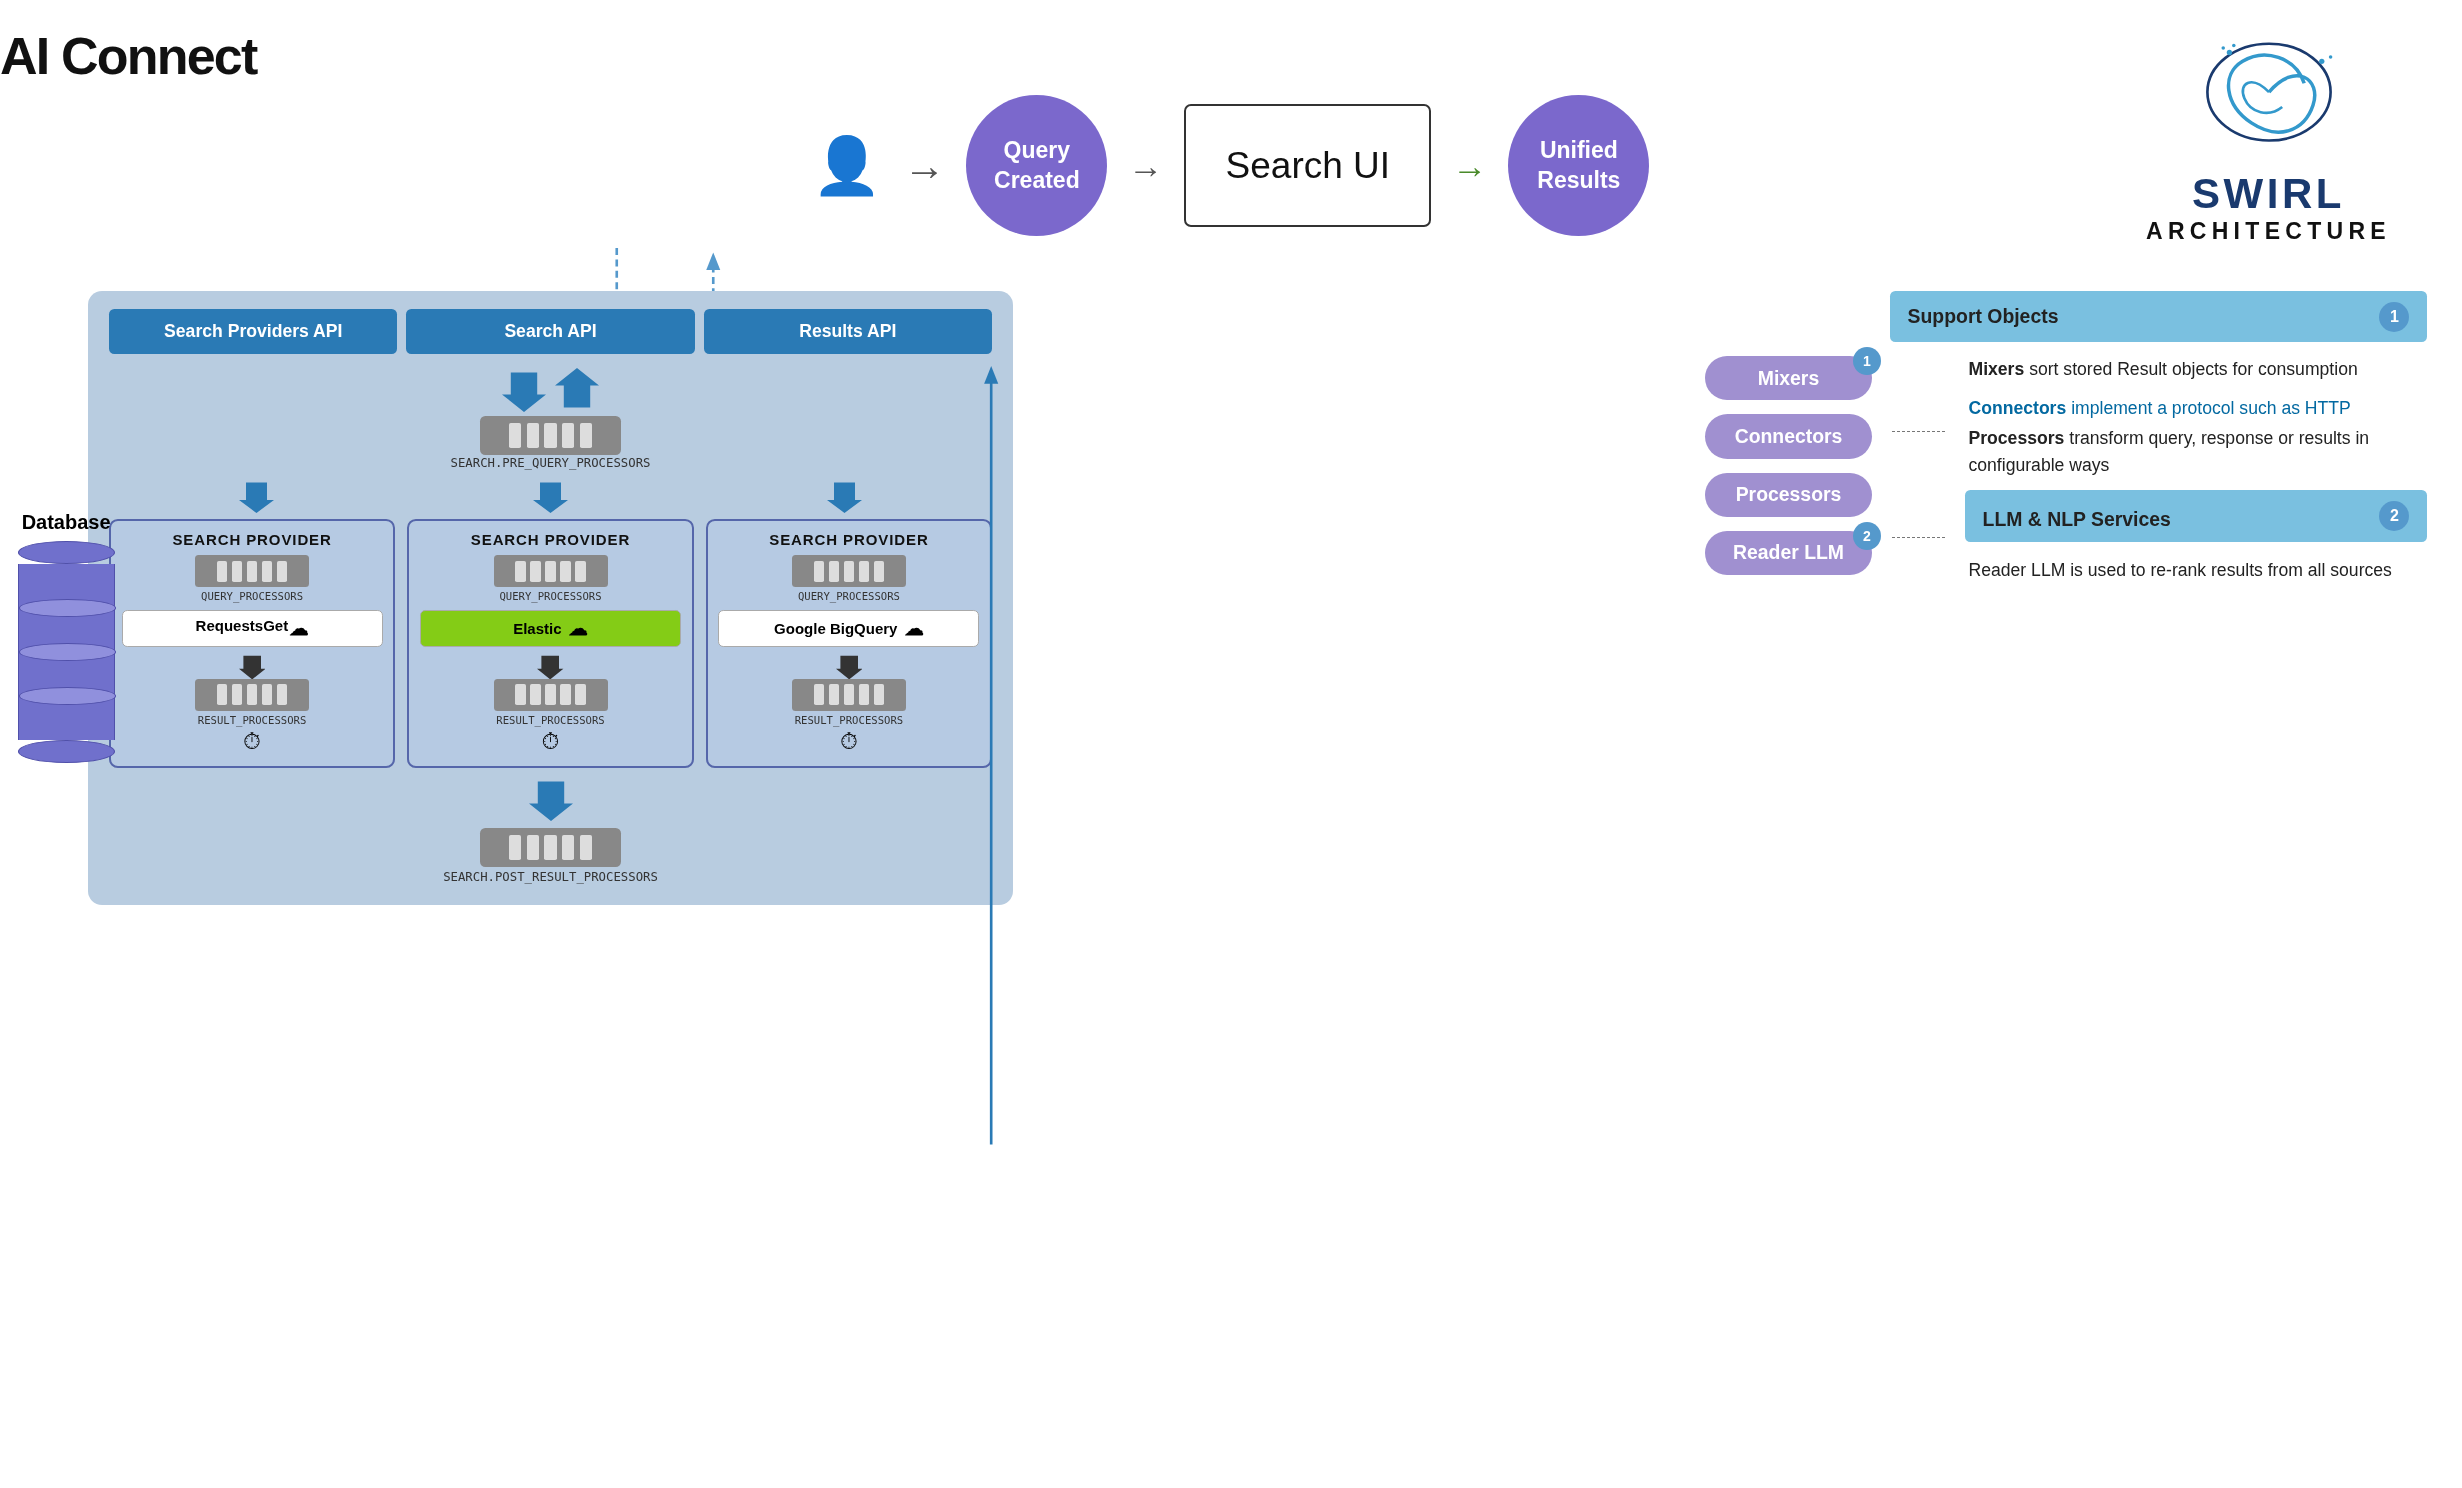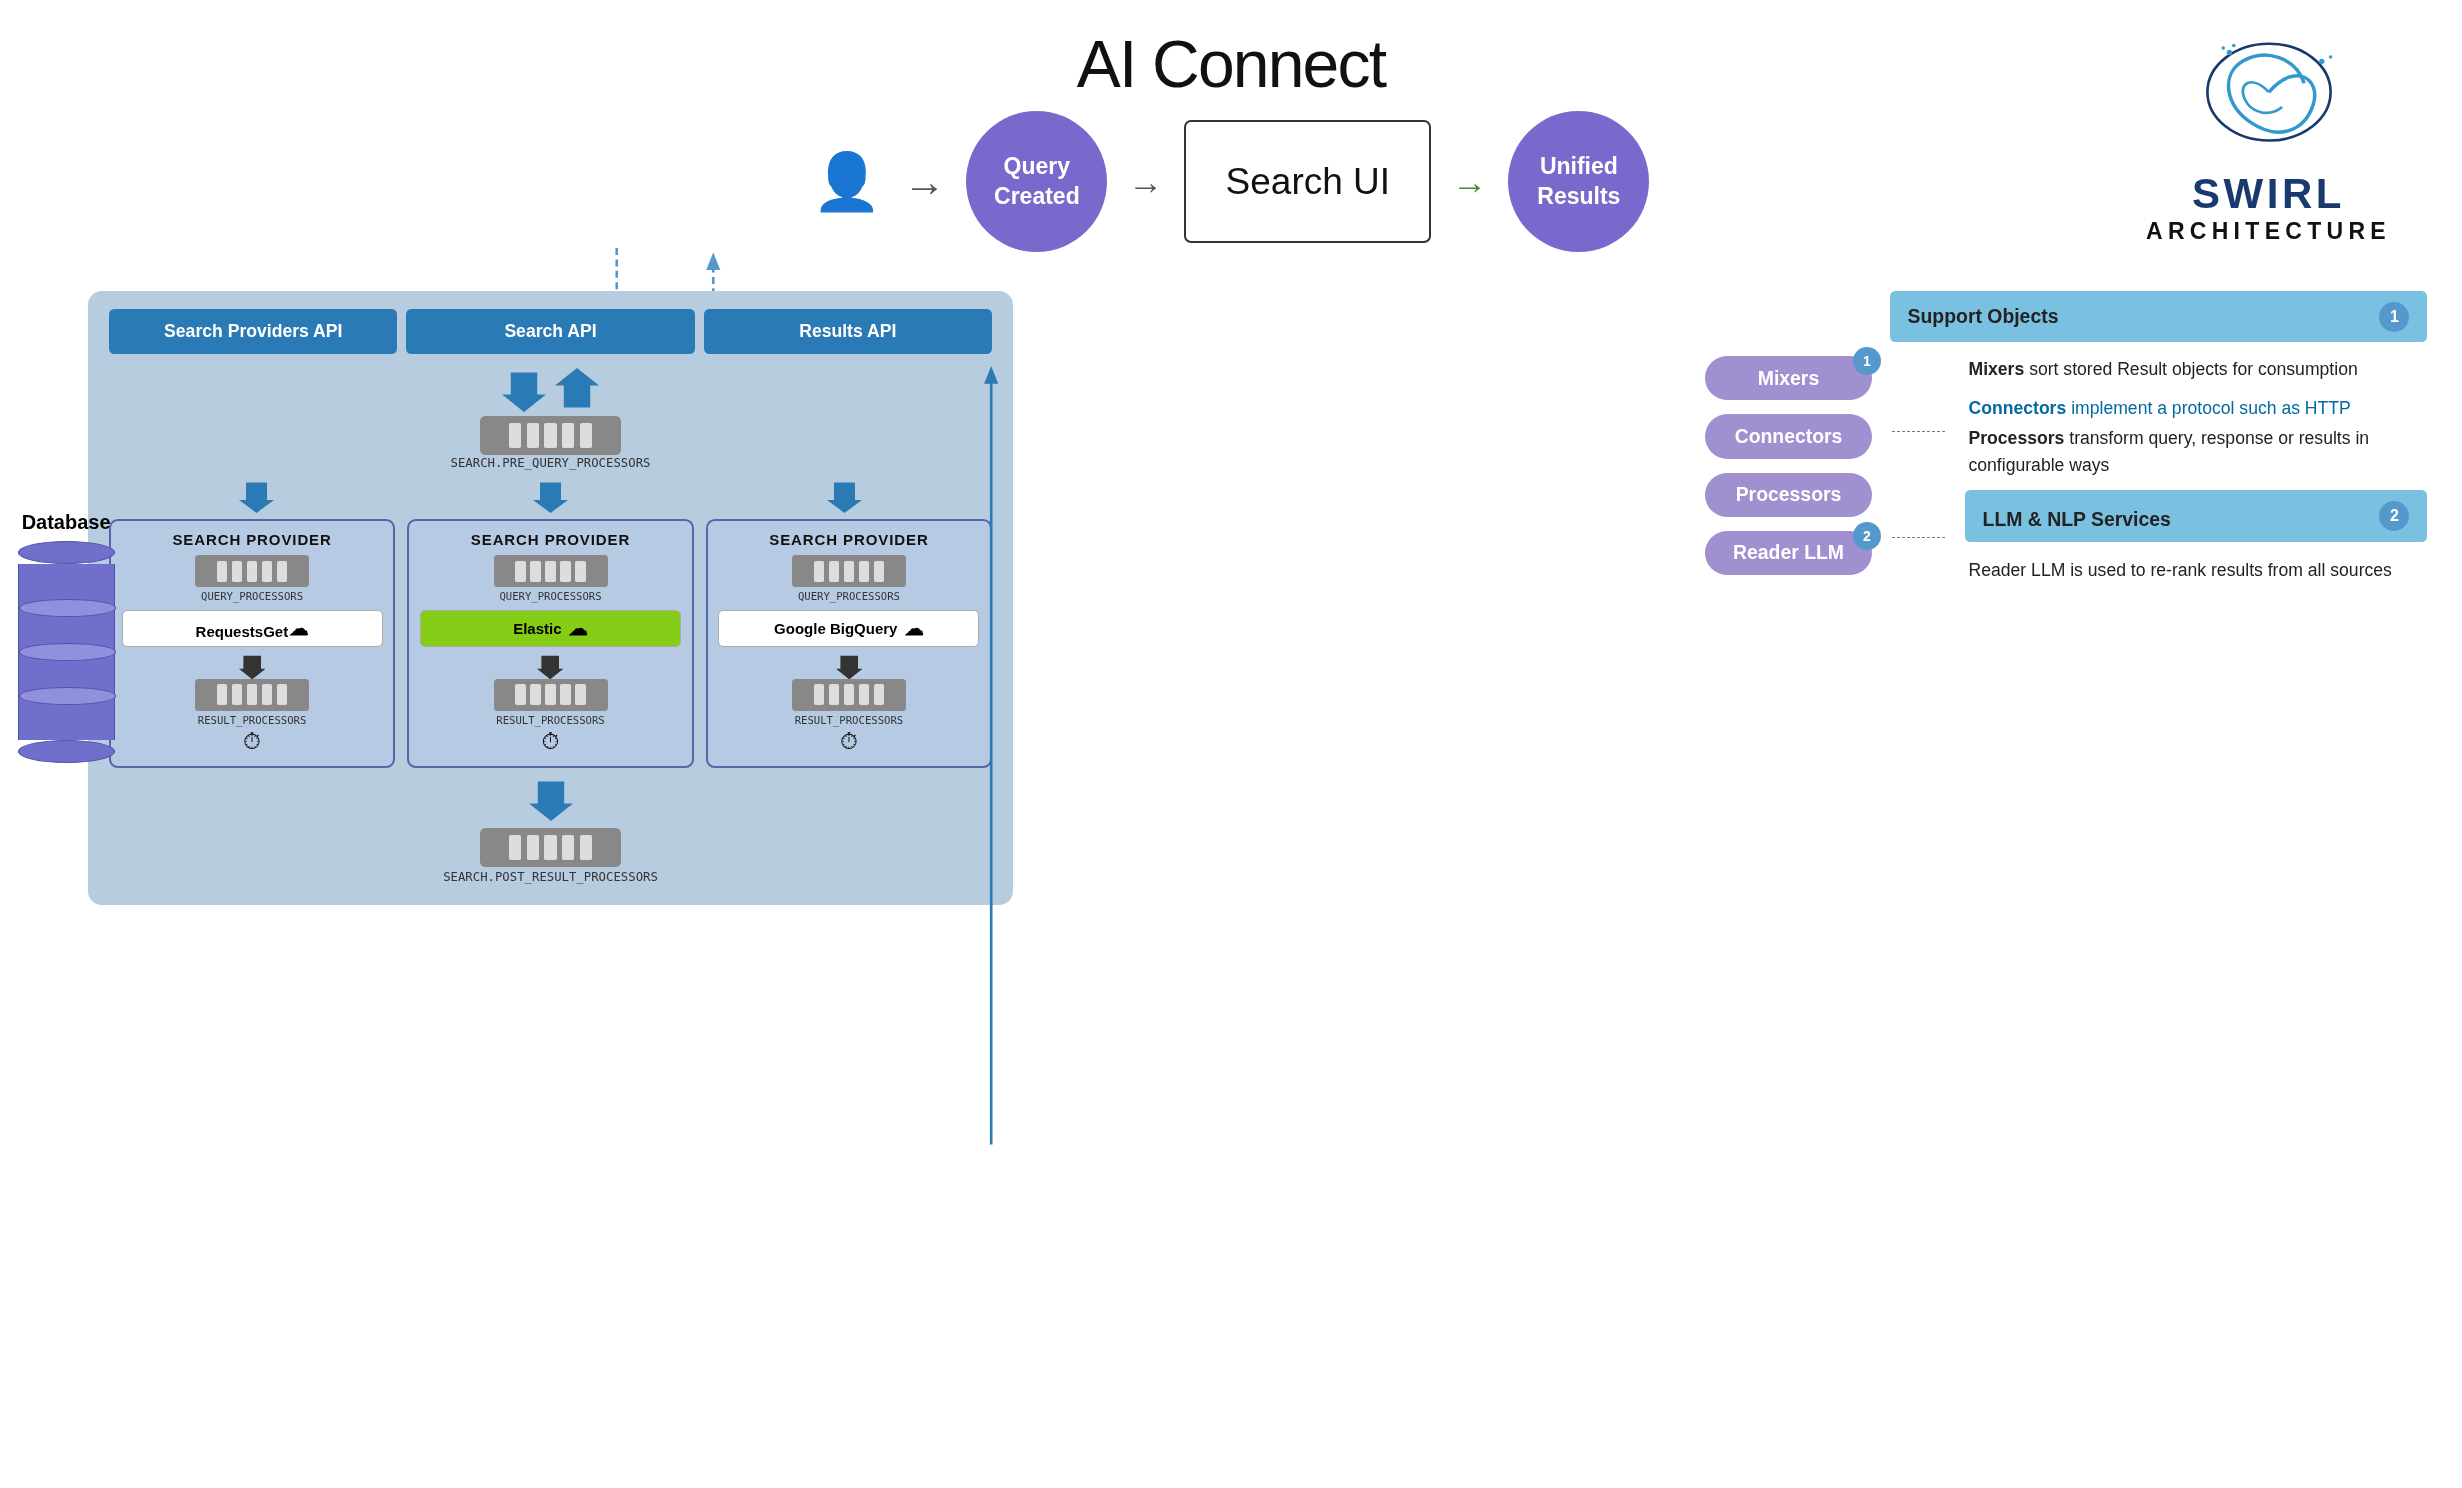--- a/index.html
+++ b/index.html
@@ -7,23 +7,22 @@
       font-family: Arial, sans-serif;
       background: #ffffff;
       width: 2462px;
       height: 1488px;
       overflow: hidden;
       position: relative;
     }
 
     
     .page-title {
-      text-align: center;
-      font-size: 66px;
-      font-weight: 400;
+      font-size: 52px;
+      font-weight: 700;
       color: #111;
       padding-top: 26.4px;
       letter-spacing: -1.8px;
     }
 
     
     .logo-area {
       position: absolute;
       top: 26.4px;
       right: 70px;
@@ -201,21 +200,21 @@
     <div style="flex:1; border:2.6px solid #5566aa; border-radius:8.8px; background:rgba(180,200,230,0.5); padding:10.6px; display:flex; flex-direction:column; align-items:center;">
       <div style="font-size:15px; font-weight:900; color:#111; margin-bottom:7px; letter-spacing:0.9px;">SEARCH PROVIDER</div>
       <div style="background:#888; width:114px; height:32px; border-radius:3.5px; display:flex; align-items:center; justify-content:center; gap:4.4px; padding:5.3px;">
         <div style="background:#ddd; width:10.6px; height:21px; border-radius:1.8px;"></div>
         <div style="background:#ddd; width:10.6px; height:21px; border-radius:1.8px;"></div>
         <div style="background:#ddd; width:10.6px; height:21px; border-radius:1.8px;"></div>
         <div style="background:#ddd; width:10.6px; height:21px; border-radius:1.8px;"></div>
         <div style="background:#ddd; width:10.6px; height:21px; border-radius:1.8px;"></div>
       </div>
       <div style="font-size:10.6px; color:#333; font-family:monospace; margin:2.6px 0;">QUERY_PROCESSORS</div>
-      <div style="background:white; border:1.8px solid #aaa; border-radius:5.3px; padding:6.2px 14px; font-size:15px; font-weight:bold; display:flex; align-items:flex-end; gap:1px; margin:5.3px 0; width:100%; justify-content:center;">
+      <div style="background:white; border:1.8px solid #aaa; border-radius:5.3px; padding:6.2px 14px; font-size:15px; font-weight:bold; display:flex; align-items:flex-start; gap:1px; margin:5.3px 0; width:100%; justify-content:center;">
         <span>RequestsGet</span>
         <span style="font-size:19.4px;">☁</span>
       </div>
       <svg width="26.4" height="26.4" viewBox="0 0 30 30">
           <polygon points="5,3 25,3 25,18 30,18 15,30 0,18 5,18" fill="#333"></polygon>
         </svg>
       <div style="background:#888; width:114px; height:32px; border-radius:3.5px; display:flex; align-items:center; justify-content:center; gap:4.4px; padding:5.3px;">
         <div style="background:#ddd; width:10.6px; height:21px; border-radius:1.8px;"></div>
         <div style="background:#ddd; width:10.6px; height:21px; border-radius:1.8px;"></div>
         <div style="background:#ddd; width:10.6px; height:21px; border-radius:1.8px;"></div>

